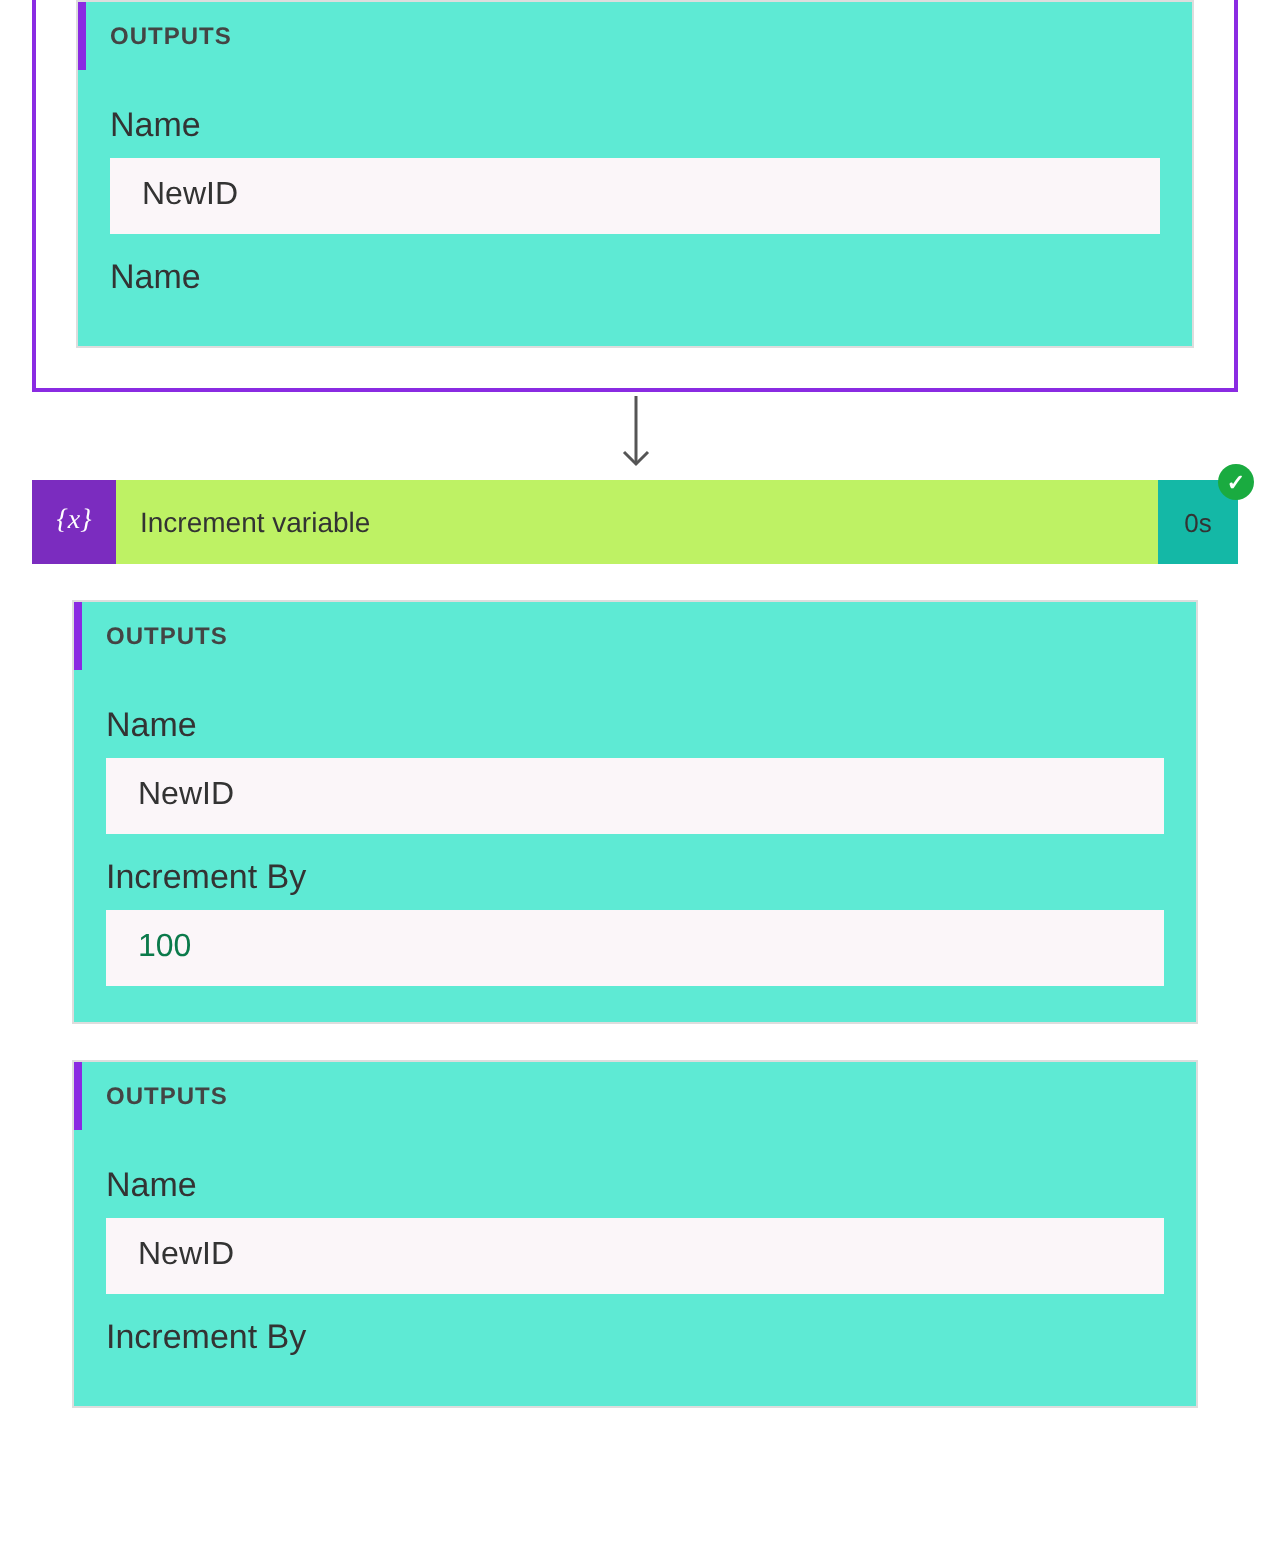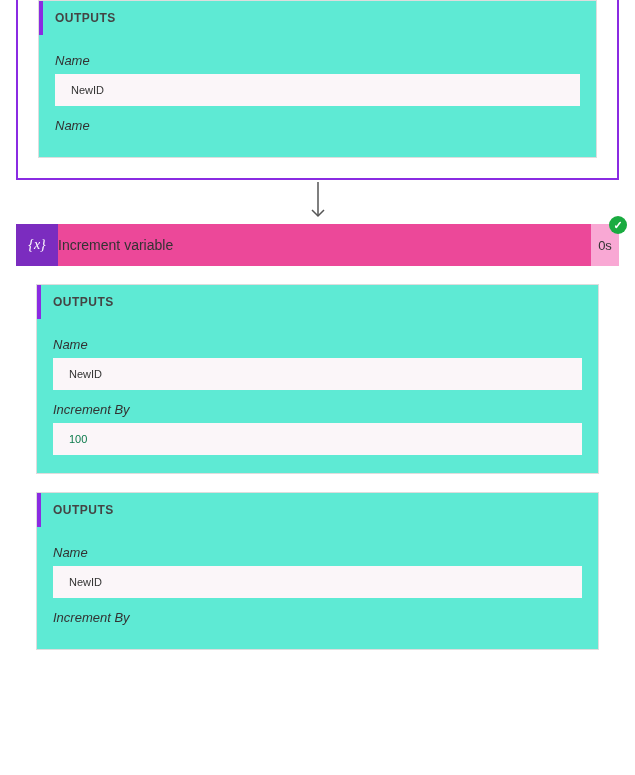--- a/index.html
+++ b/index.html
@@ -29,29 +29,28 @@
       color: #444;
       letter-spacing: 0.5px;
     }
     .section-body {
       padding: 6px 16px 18px 16px;
     }
     .field {
       margin-top: 6px;
     }
     .field-label {
-      font-size: 13px;
+      font-size: 17px;
       color: #333;
       padding: 6px 0 6px 0;
-      font-style: italic;
     }
     .field-value {
       background: #fbf6f9;
       padding: 10px 16px;
-      font-size: 11px;
+      font-size: 16px;
       color: #333;
     }
     .field-value.num { color: #0b7a4b; }
     .connector {
       display: flex;
       justify-content: center;
       height: 44px;
       align-items: center;
     }
     .connector svg { display: block; }
@@ -68,29 +67,30 @@
       background: #7b2cbf;
       display: flex;
       align-items: center;
       justify-content: center;
       color: #fff;
       font-style: italic;
       font-family: Georgia, serif;
     }
     .action-title {
       flex: 1;
-      background: #ec4899;
+      background: #bef264;
       display: flex;
       align-items: center;
+      padding-left: 12px;
       font-size: 14px;
       color: #333;
     }
     .action-time {
-      width: 28px;
-      background: #f9a8d4;
+      width: 40px;
+      background: #14b8a6;
       display: flex;
       align-items: center;
       justify-content: center;
       font-size: 13px;
       color: #333;
     }
     .status-badge {
       position: absolute;
       right: -8px;
       top: -8px;

